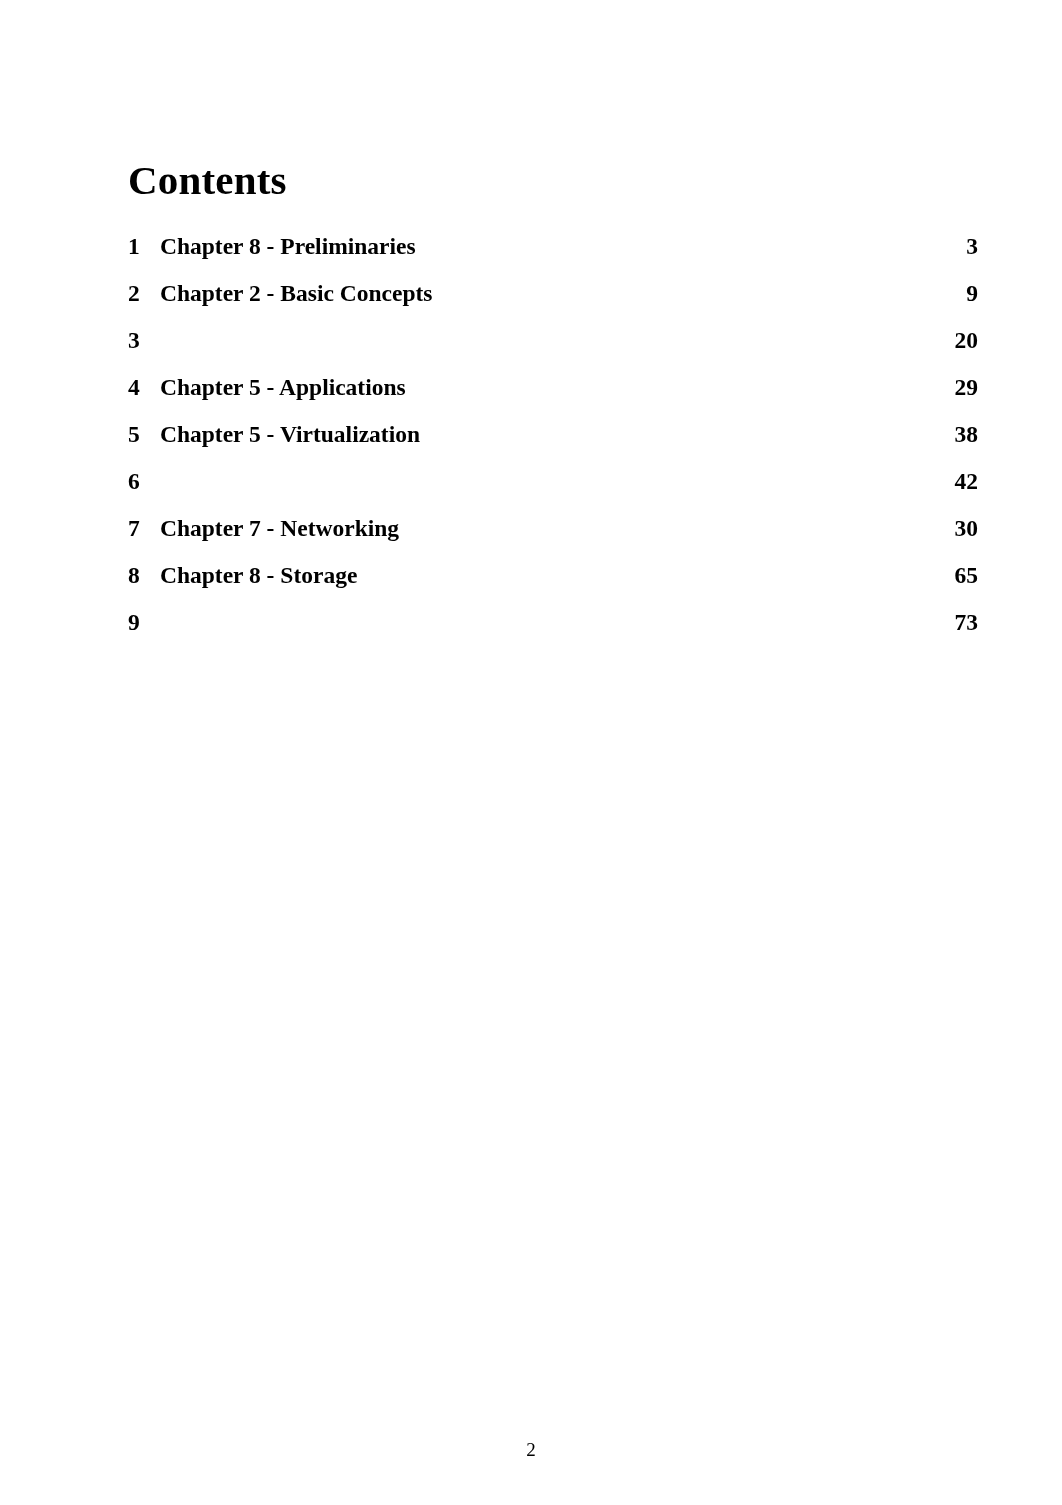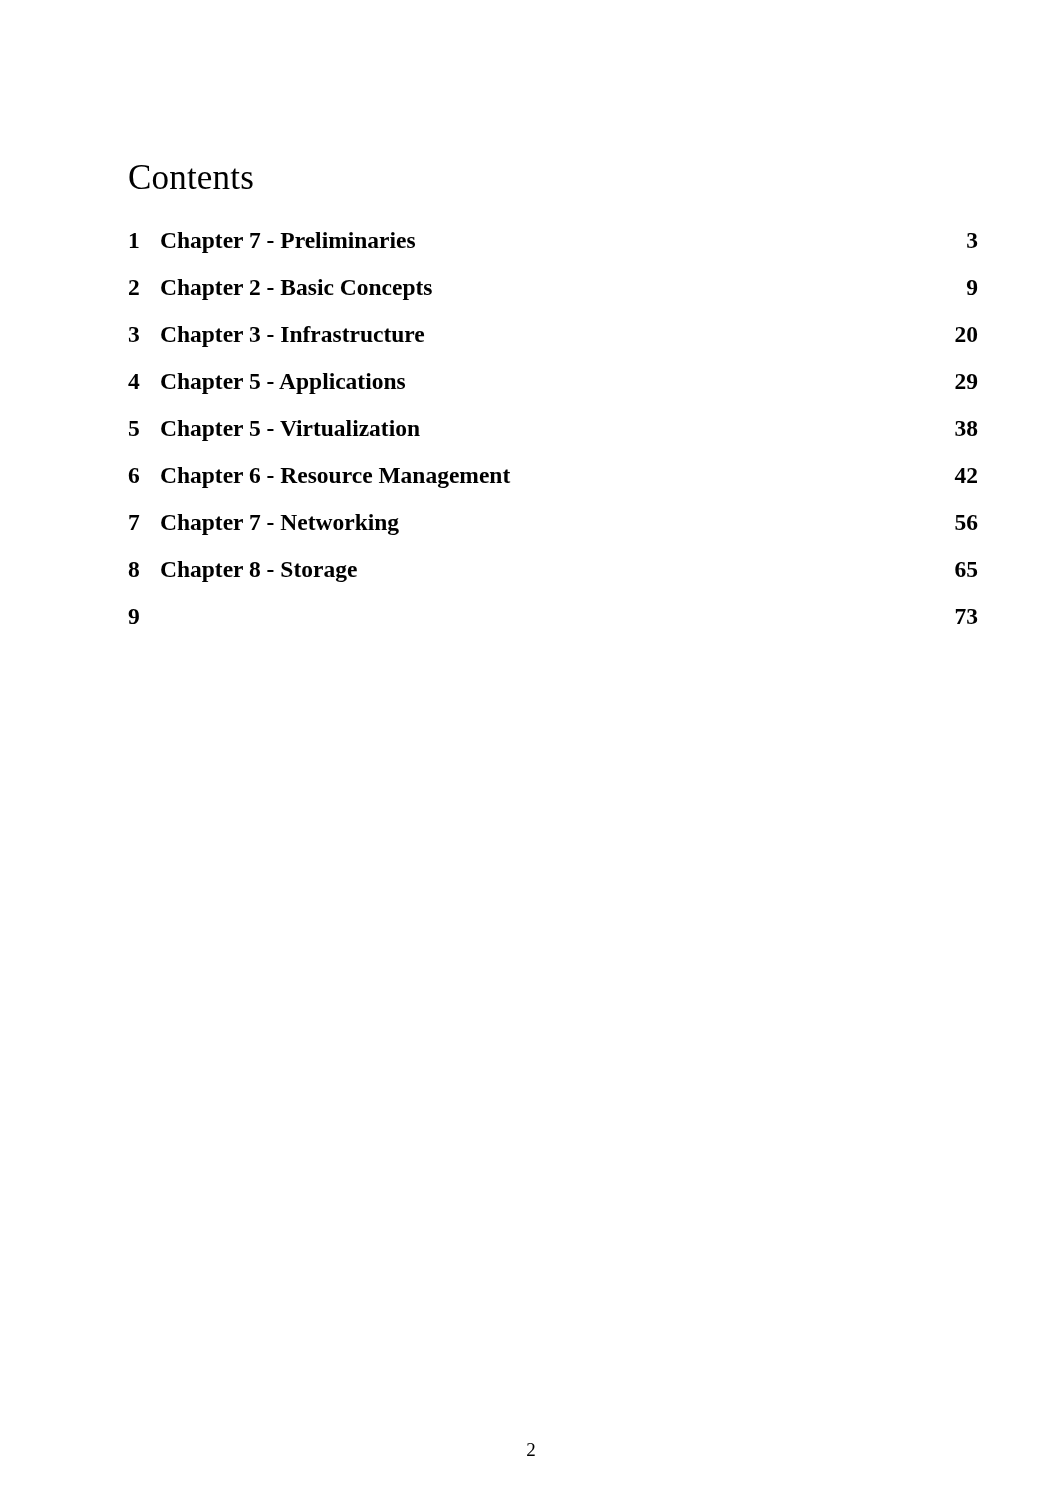--- a/index.html
+++ b/index.html
@@ -16,22 +16,22 @@
     color: #000000;
     overflow: hidden;
   }
   .content-body {
     position: absolute;
     left: 128px;
     top: 160px;
     width: 850px;
   }
   .toc-title {
-    font-size: 35px;
-    font-weight: normal;
+    font-size: 41px;
+    font-weight: bold;
     letter-spacing: 0.2px;
     line-height: 1;
     margin: 0 0 22px 0;
     padding: 0;
   }
   .toc-list {
     list-style: none;
     margin: 0;
     padding: 0;
   }
@@ -81,65 +81,63 @@
 <div class="page">
 
   <div class="content-body">
 
     <h1 class="toc-title">Contents</h1>
 
     <ul class="toc-list">
 
       <li class="toc-entry">
         <span class="toc-num">1</span>
-        <span class="toc-label">Chapter 7 - Preliminaries</span>
+        <span class="toc-label">Chapter 8 - Preliminaries</span>
         <span class="toc-filler"></span>
         <span class="toc-page">3</span>
       </li>
 
       <li class="toc-entry">
         <span class="toc-num">2</span>
         <span class="toc-label">Chapter 2 - Basic Concepts</span>
         <span class="toc-filler"></span>
         <span class="toc-page">9</span>
       </li>
 
       <li class="toc-entry">
         <span class="toc-num">3</span>
-        <span class="toc-label">Chapter 3 - Infrastructure</span>
         <span class="toc-filler"></span>
         <span class="toc-page">20</span>
       </li>
 
       <li class="toc-entry">
         <span class="toc-num">4</span>
         <span class="toc-label">Chapter 5 - Applications</span>
         <span class="toc-filler"></span>
         <span class="toc-page">29</span>
       </li>
 
       <li class="toc-entry">
         <span class="toc-num">5</span>
         <span class="toc-label">Chapter 5 - Virtualization</span>
         <span class="toc-filler"></span>
         <span class="toc-page">38</span>
       </li>
 
       <li class="toc-entry">
         <span class="toc-num">6</span>
-        <span class="toc-label">Chapter 6 - Resource Management</span>
         <span class="toc-filler"></span>
         <span class="toc-page">42</span>
       </li>
 
       <li class="toc-entry">
         <span class="toc-num">7</span>
         <span class="toc-label">Chapter 7 - Networking</span>
         <span class="toc-filler"></span>
-        <span class="toc-page">56</span>
+        <span class="toc-page">30</span>
       </li>
 
       <li class="toc-entry">
         <span class="toc-num">8</span>
         <span class="toc-label">Chapter 8 - Storage</span>
         <span class="toc-filler"></span>
         <span class="toc-page">65</span>
       </li>
 
       <li class="toc-entry">

